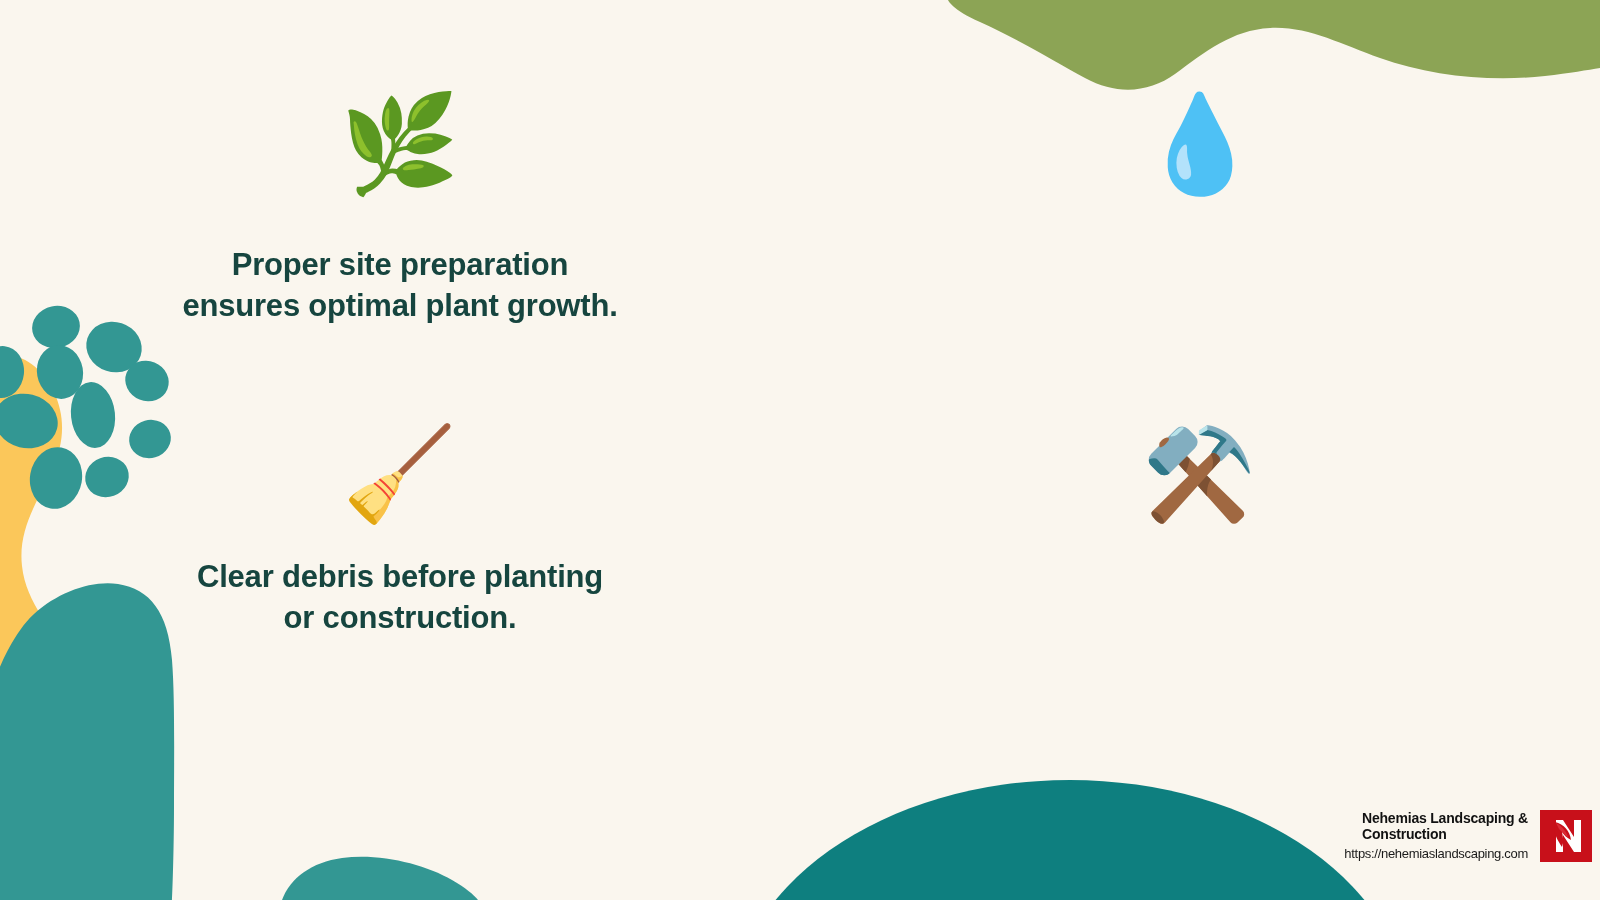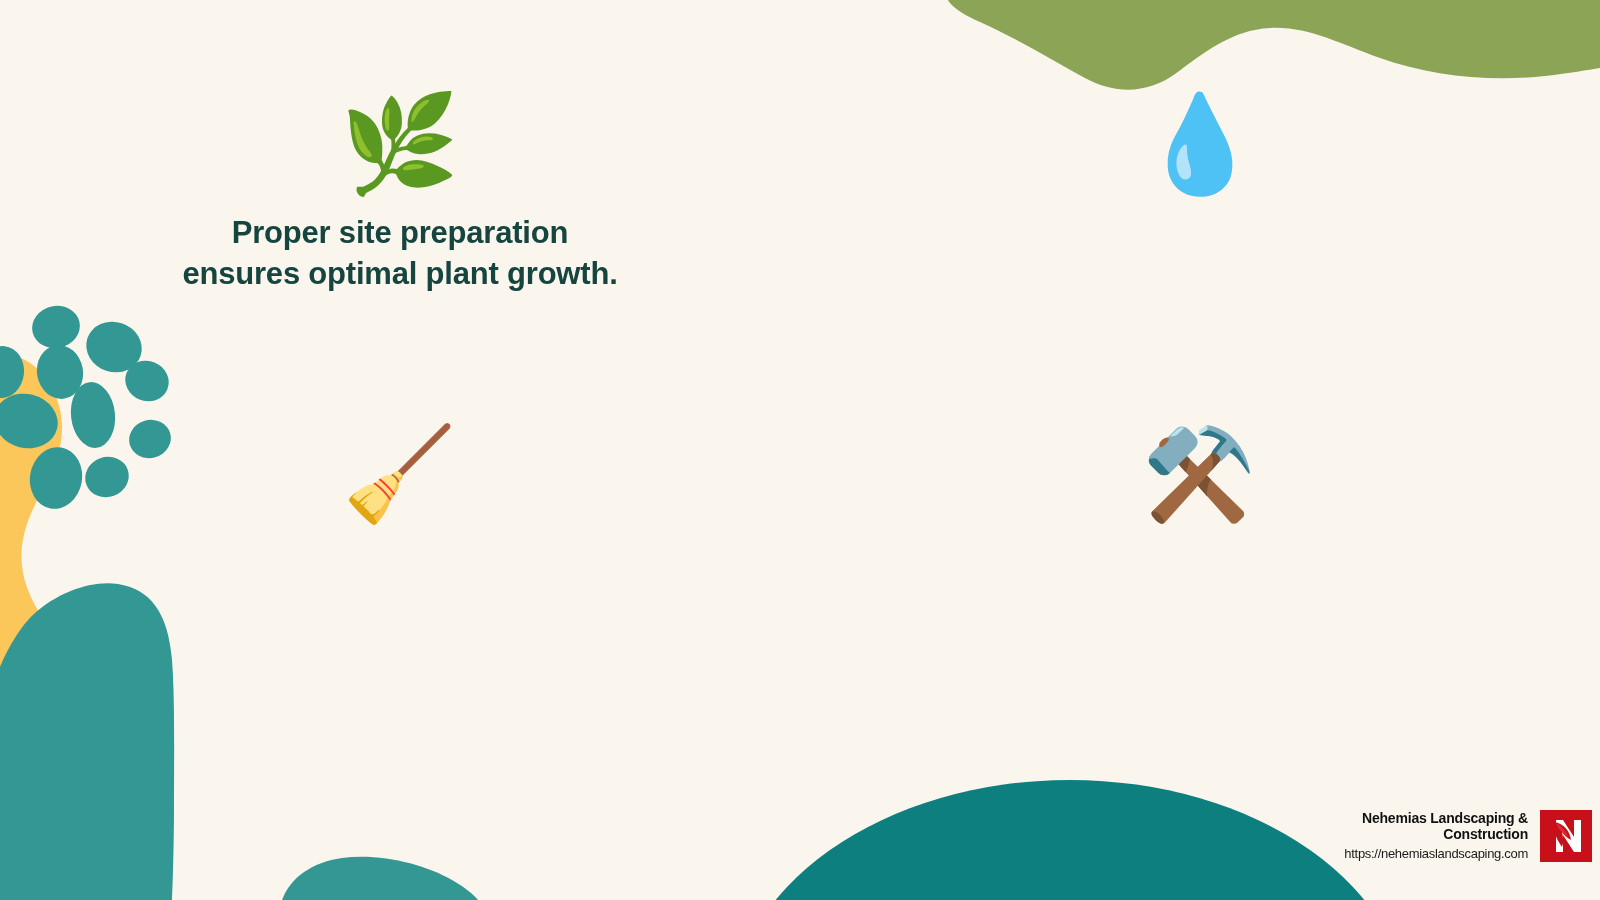--- a/index.html
+++ b/index.html
@@ -50,21 +50,21 @@
     line-height: 1;
     height: 112px;
     display: flex;
     align-items: center;
     justify-content: center;
     user-select: none;
   }
   .emoji-sm { font-size: 92px; }
 
   .tip-text {
-    margin-top: 12px;
+    margin-top: 44px;
     color: #16453f;
     font-size: 31px;
     font-weight: bold;
     line-height: 1.33;
     text-align: center;
     letter-spacing: -0.2px;
     max-width: 470px;
     white-space: pre-line;
   }
   .tip-text.t2 { margin-top: 26px; }
@@ -75,21 +75,21 @@
     right: 8px;
     bottom: 38px;
     display: flex;
     align-items: center;
     gap: 12px;
   }
   .brand-text {
     display: flex;
     flex-direction: column;
     align-items: flex-end;
-    text-align: right;
+    text-align: left;
   }
   .brand-name {
     color: #111111;
     font-size: 14px;
     font-weight: bold;
     line-height: 1.15;
     letter-spacing: -0.2px;
     white-space: pre-line;
   }
   .brand-url {
@@ -162,20 +162,22 @@
       <div class="tip-text">Proper site preparation
 ensures optimal plant growth.</div>
     </div>
 
     <div class="cell cell-r1">
       <div class="emoji">💧</div>
     </div>
 
     <div class="cell cell-r2">
       <div class="emoji emoji-sm">🧹</div>
+      <div class="tip-text t2">Clear debris before planting
+or construction.</div>
     </div>
 
     <div class="cell cell-r2">
       <div class="emoji emoji-sm">⚒️</div>
     </div>
   </div>
 
   <div class="brand">
     <div class="brand-text">
       <div class="brand-name">Nehemias Landscaping &amp;

